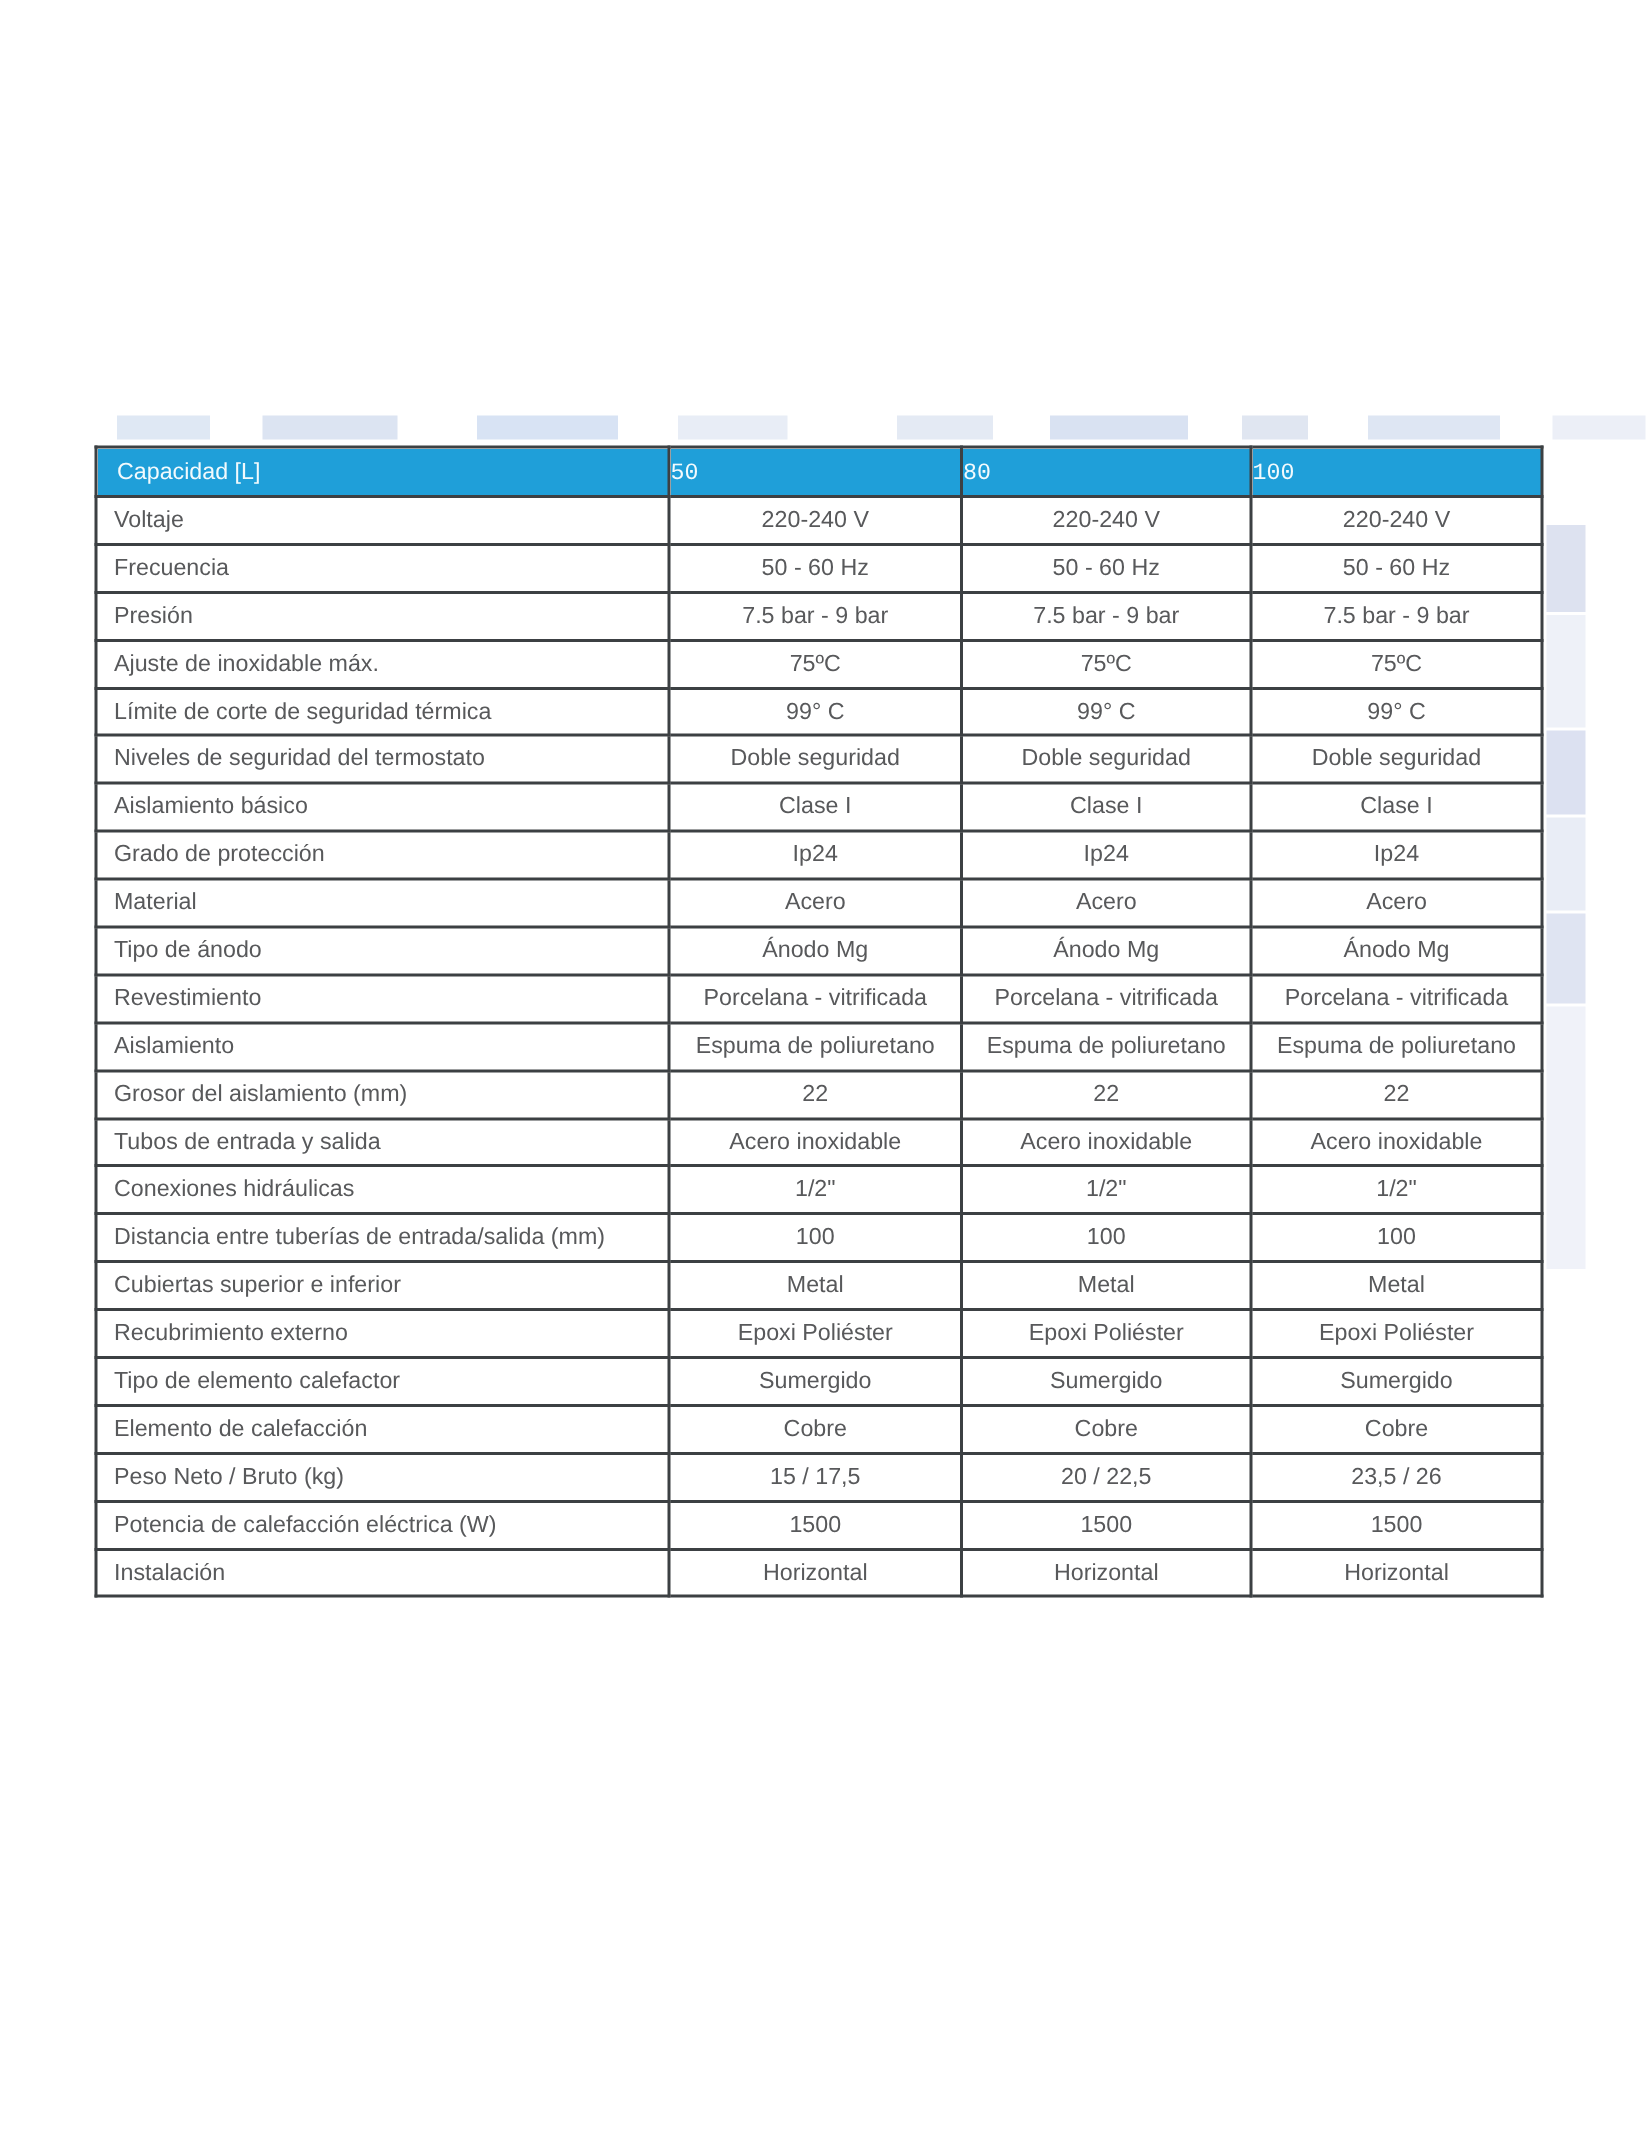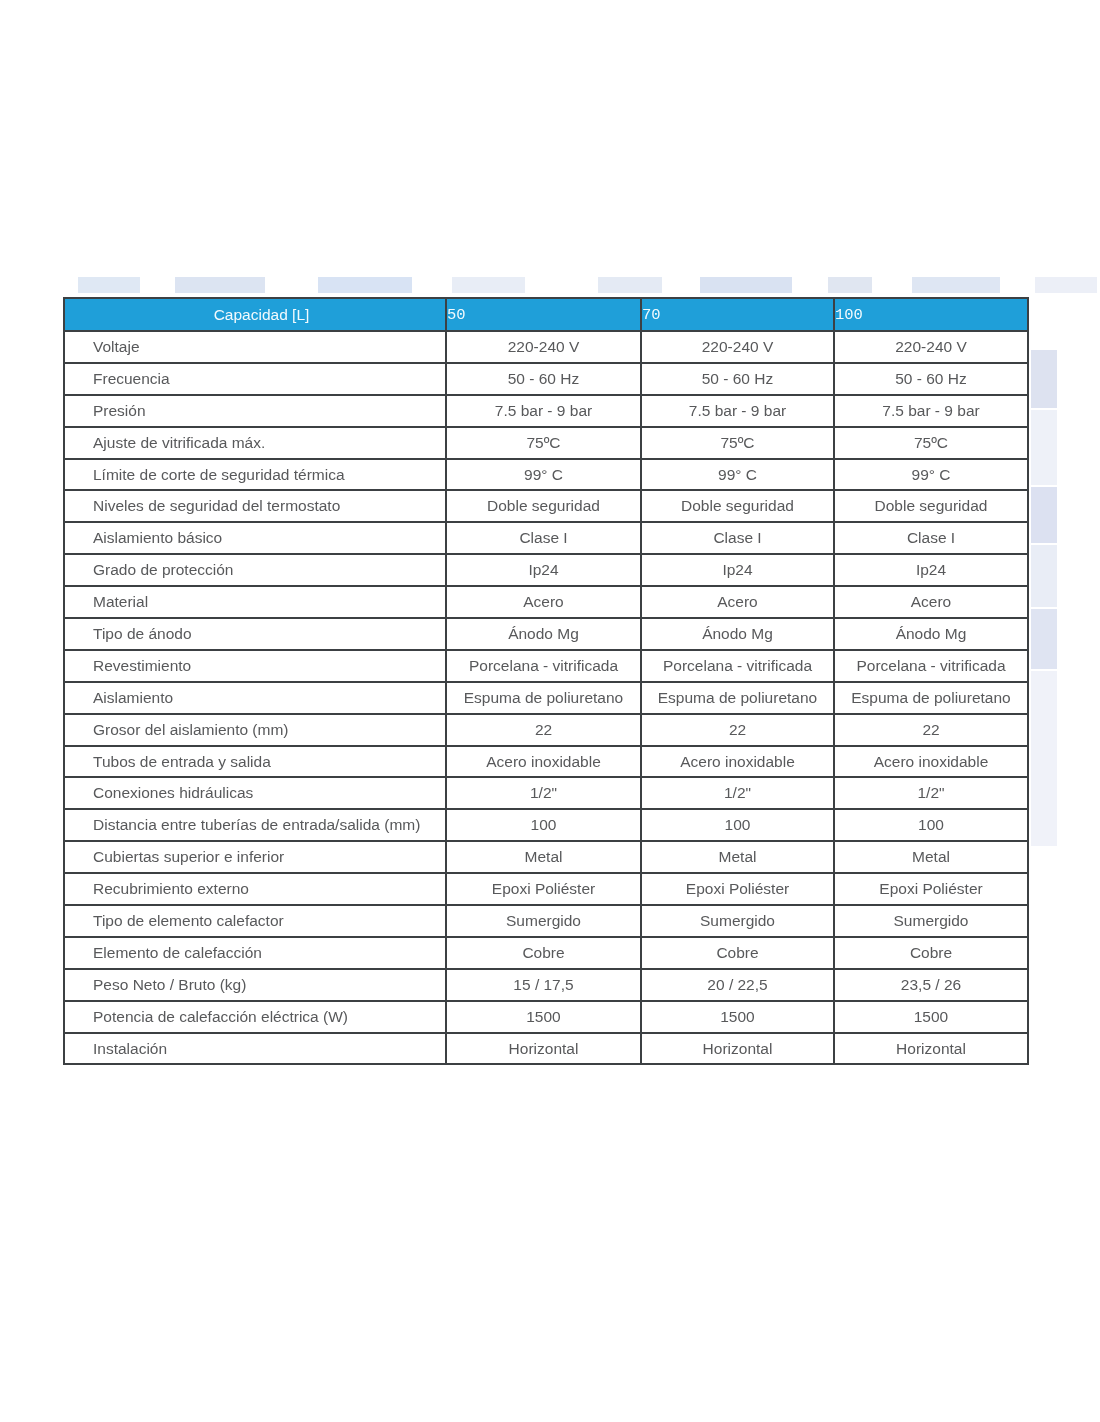--- a/index.html
+++ b/index.html
@@ -36,35 +36,35 @@
     overflow: hidden;
     white-space: nowrap;
   }
   thead th {
     background: var(--header-bg, #1f9fd9);
     color: var(--header-text, #ffffff);
     height: 31px;
     font-weight: normal;
   }
   thead th.label-cell {
-    text-align: center;
+    text-align: left;
     padding-left: 13px;
   }
   thead th.value-cell {
     text-align: left;
     font-family: Liberation Mono, monospace;
   }
   tbody td {
     height: 29.9px;
     color: var(--body-text, #58595b);
     background: #ffffff;
   }
   tbody td.label-cell {
     text-align: left;
-    padding-left: 28px;
+    padding-left: 11px;
     margin-left: 27px;
   }
   tbody td.value-cell {
     text-align: center;
   }
 </style>
 </head>
 <body>
 
 <div class="page">
@@ -90,21 +90,21 @@
     <colgroup>
       <col style="width:382px">
       <col style="width:195px">
       <col style="width:193px">
       <col style="width:194px">
     </colgroup>
     <thead>
       <tr>
         <th class="label-cell">Capacidad [L]</th>
         <th class="value-cell">50</th>
-        <th class="value-cell">70</th>
+        <th class="value-cell">80</th>
         <th class="value-cell">100</th>
       </tr>
     </thead>
     <tbody id="spec-body">
         <tr>
           <td class="label-cell">Voltaje</td>
           <td class="value-cell">220-240 V</td>
           <td class="value-cell">220-240 V</td>
           <td class="value-cell">220-240 V</td>
         </tr>
@@ -114,21 +114,21 @@
           <td class="value-cell">50 - 60 Hz</td>
           <td class="value-cell">50 - 60 Hz</td>
         </tr>
         <tr>
           <td class="label-cell">Presión</td>
           <td class="value-cell">7.5 bar - 9 bar</td>
           <td class="value-cell">7.5 bar - 9 bar</td>
           <td class="value-cell">7.5 bar - 9 bar</td>
         </tr>
         <tr>
-          <td class="label-cell">Ajuste de vitrificada máx.</td>
+          <td class="label-cell">Ajuste de inoxidable máx.</td>
           <td class="value-cell">75ºC</td>
           <td class="value-cell">75ºC</td>
           <td class="value-cell">75ºC</td>
         </tr>
         <tr>
           <td class="label-cell">Límite de corte de seguridad térmica</td>
           <td class="value-cell">99° C</td>
           <td class="value-cell">99° C</td>
           <td class="value-cell">99° C</td>
         </tr>

